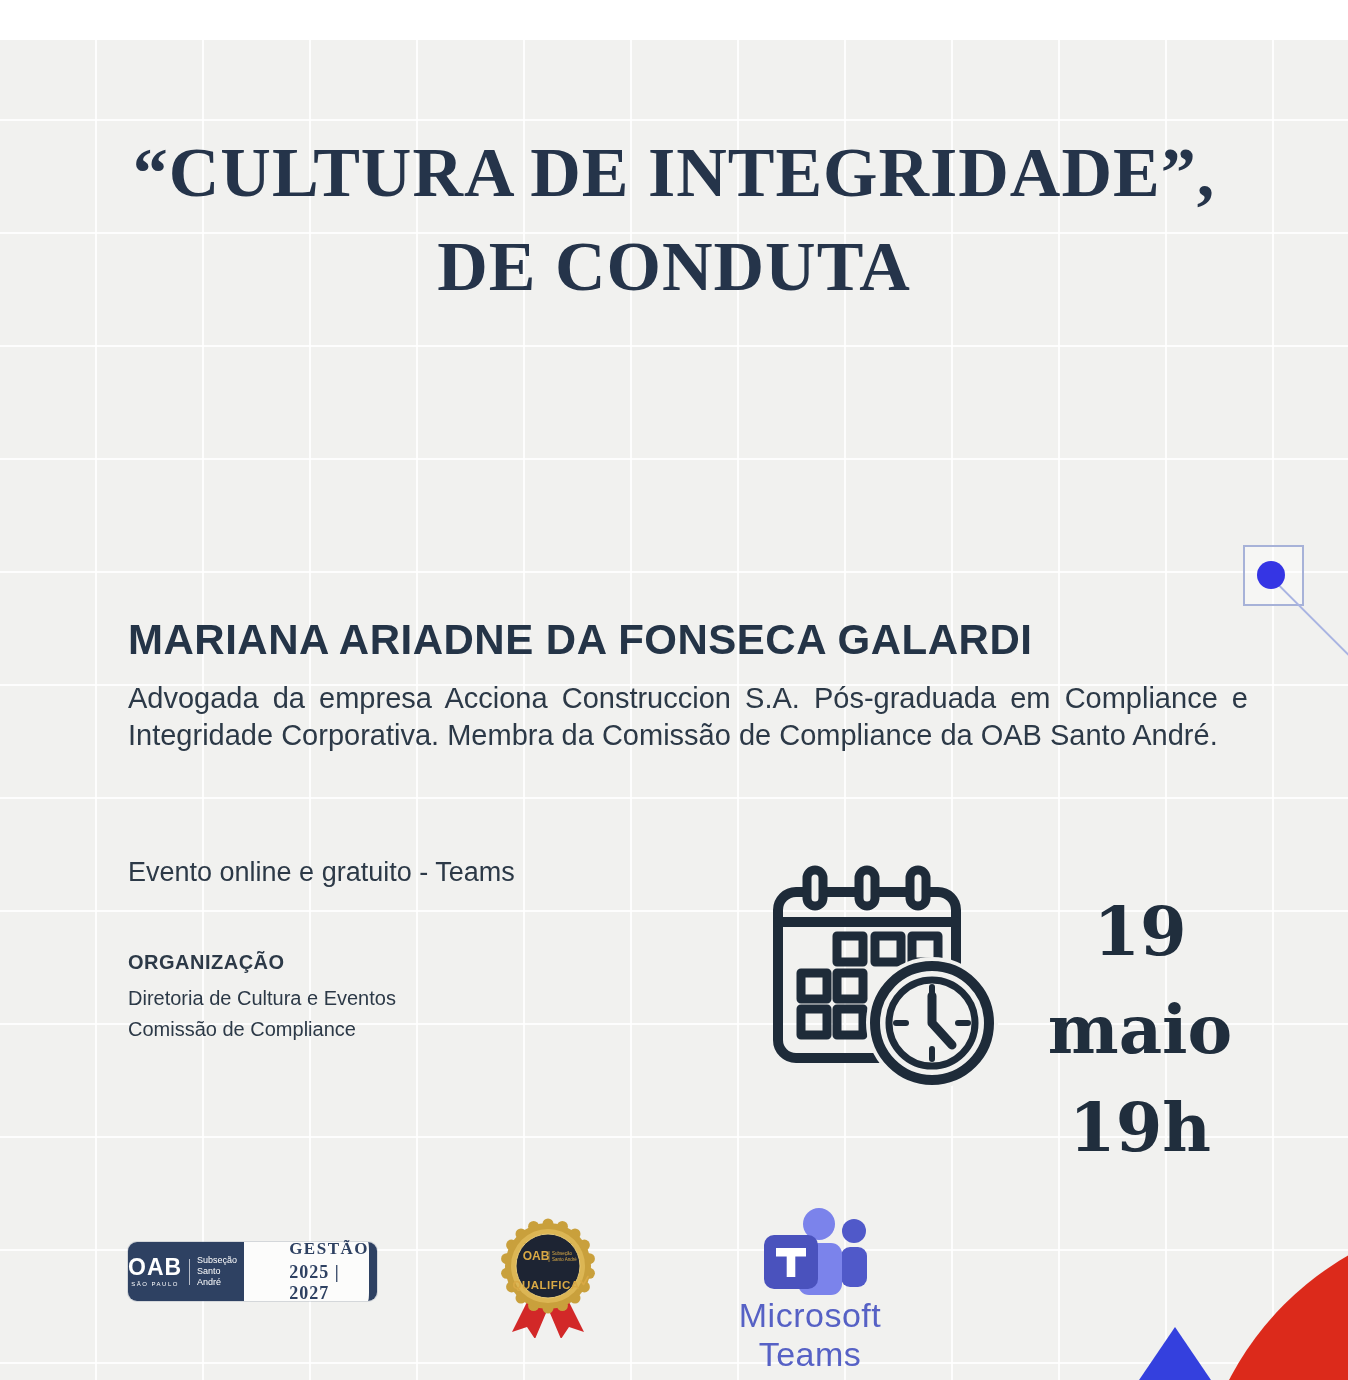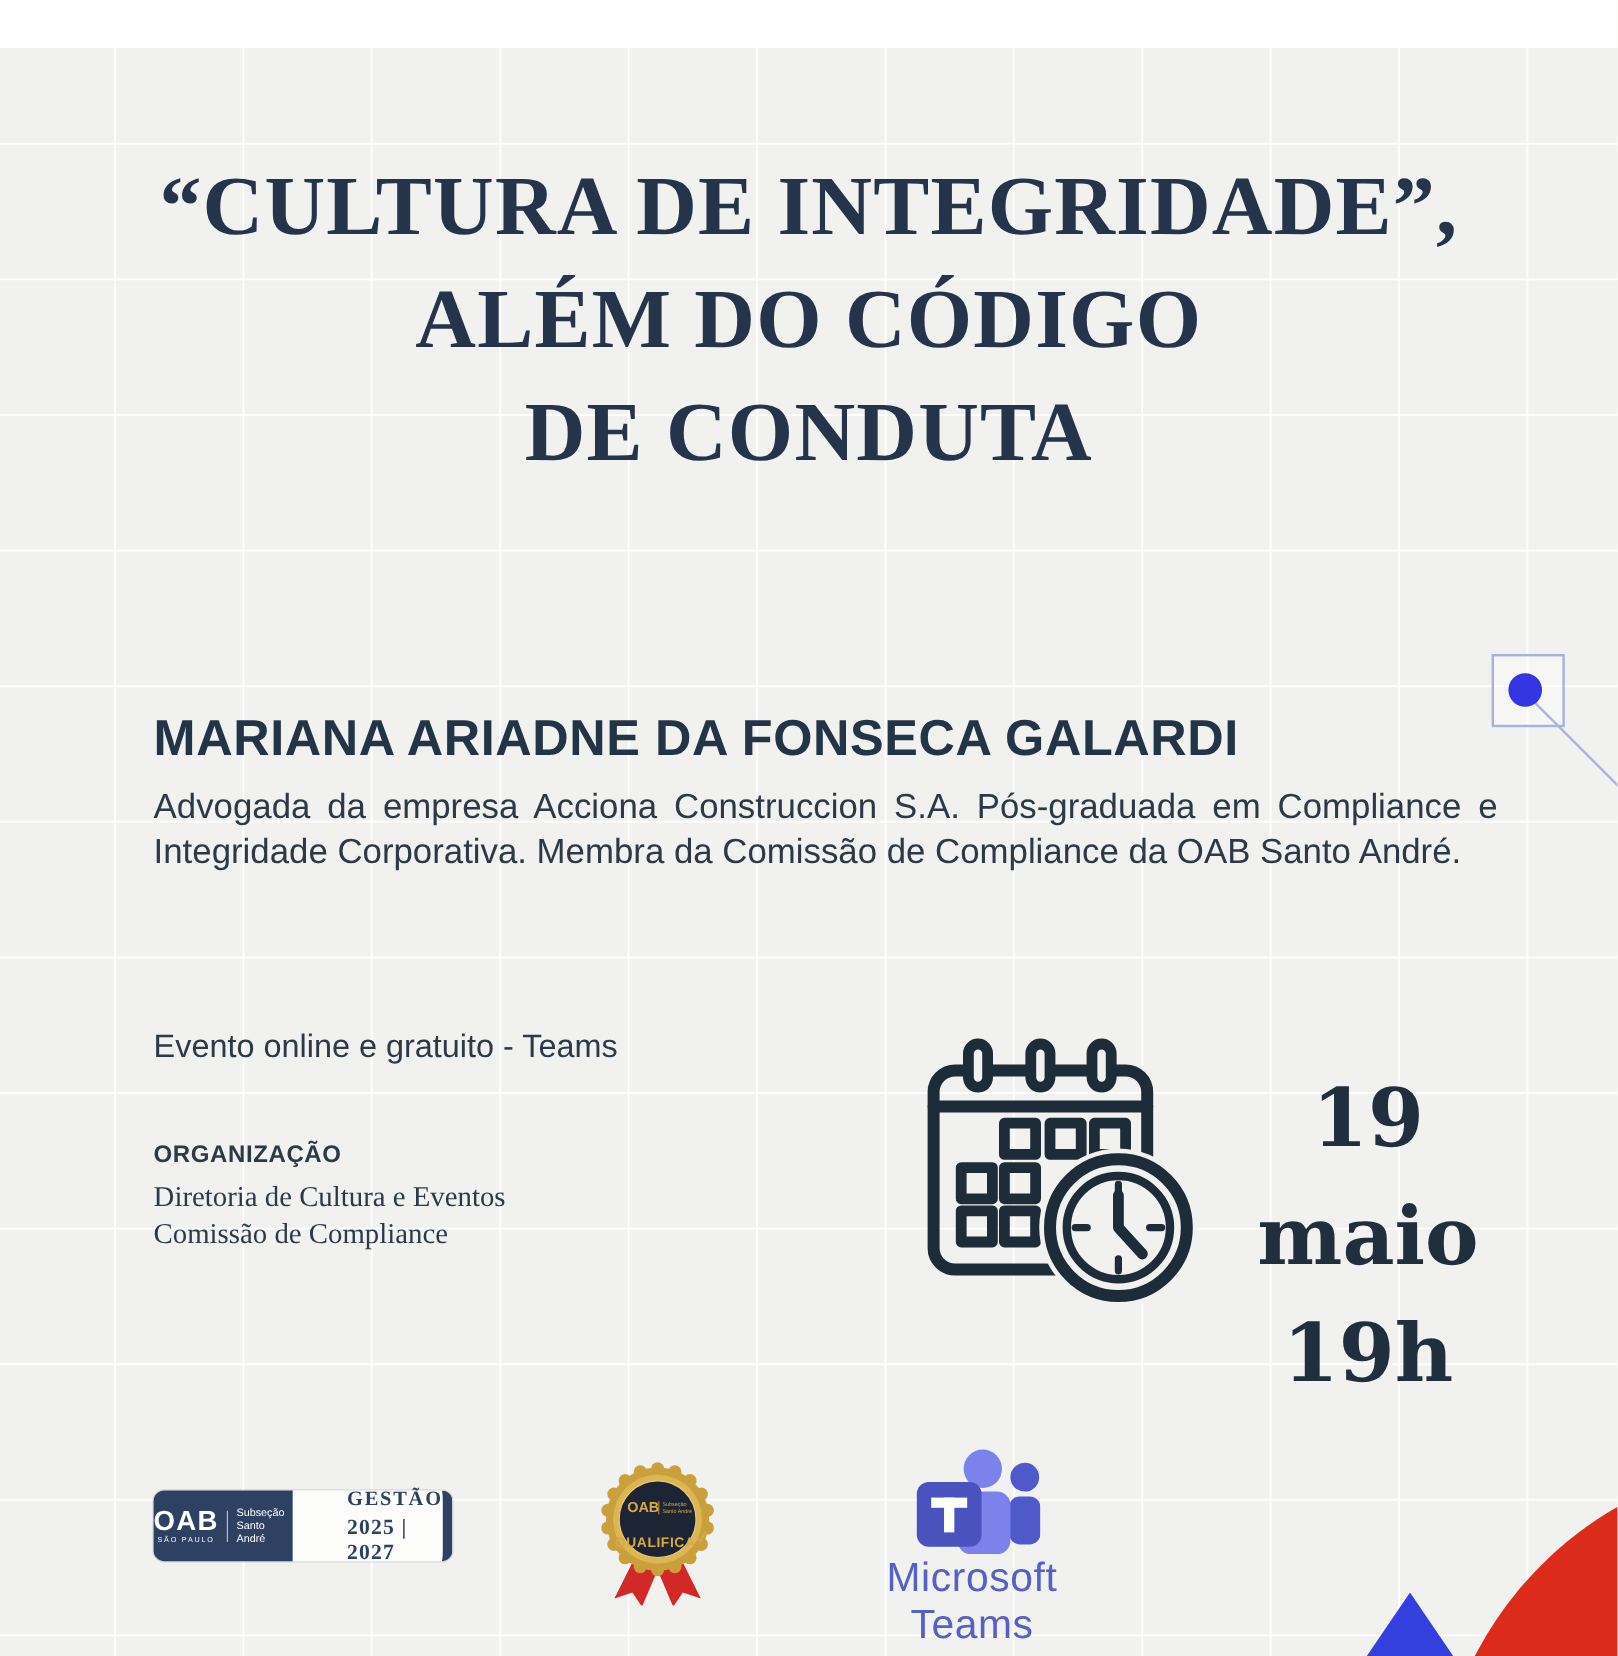--- a/index.html
+++ b/index.html
@@ -22,32 +22,32 @@
     color:#25344a;font-size:70px;line-height:94px;letter-spacing:1px;}
 
   
   .deco-square{left:1243px;top:505px;width:57px;height:57px;
     border:2px solid #a7b2d8;background:rgba(255,255,255,.35);}
   .deco-dot{left:1257px;top:521px;width:28px;height:28px;border-radius:50%;background:#3535e4;}
   .deco-line{left:1271px;top:536px;width:112px;height:2px;background:#a9b4e2;
     transform:rotate(45deg);transform-origin:0 0;}
 
   
-  .speaker{left:128px;top:551px;width:1120px;color:#243447;}
+  .speaker{left:128px;top:576px;width:1120px;color:#243447;}
   .speaker-name{font-size:42px;font-weight:bold;letter-spacing:.5px;}
   .speaker-bio{margin-top:16px;font-size:29px;line-height:37px;color:#2c3947;}
   .justify-line{text-align:justify;text-align-last:justify;}
 
   
   .evento{left:128px;top:817px;font-size:27px;color:#2c3947;text-align:center;}
 
   
   .org{left:128px;top:911px;color:#2c3947;}
   .org-heading{font-weight:bold;font-size:20px;letter-spacing:.5px;margin-bottom:9px;}
-  .org-line{font-size:24px;line-height:31px;font-family:Liberation Serif, serif;}
+  .org-line{font-size:20px;line-height:31px;}
 
   
   .calicon{left:768px;top:824px;}
 
   
   .datetime{left:990px;top:843px;width:300px;text-align:center;
     font-family:"DejaVu Serif",serif;font-weight:bold;color:#202e3d;
     font-size:67px;line-height:98px;}
 
   
@@ -80,21 +80,20 @@
     -webkit-clip-path:polygon(50% 0,100% 100%,0 100%);clip-path:polygon(50% 0,100% 100%,0 100%);}
   .red-circle{left:1195px;top:1175px;width:610px;height:610px;border-radius:50%;background:#dc2a1b;}
 </style>
 </head>
 <body>
 
 <div class="poster">
 
   <div class="abs title">
     <div>“CULTURA DE INTEGRIDADE”,</div>
-    <div>ALÉM DO CÓDIGO</div>
     <div>DE CONDUTA</div>
   </div>
 
   <div class="abs deco-square"></div>
   <div class="abs deco-line"></div>
   <div class="abs deco-dot"></div>
 
   <div class="abs speaker">
     <div class="speaker-name">MARIANA ARIADNE DA FONSECA GALARDI</div>
     <div class="speaker-bio">

